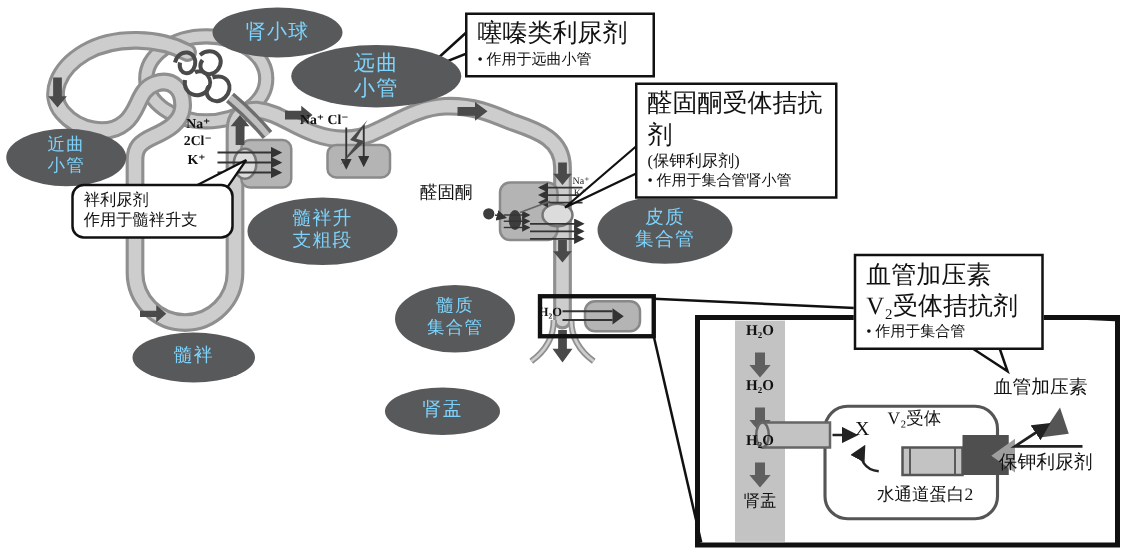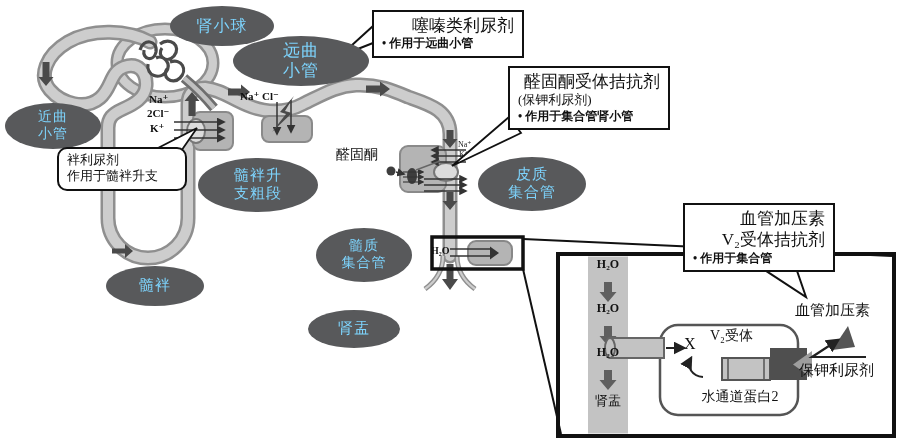--- a/index.html
+++ b/index.html
@@ -4,23 +4,23 @@
 <style>
   html,body{margin:0;padding:0;background:#fff;}
   #canvas{position:relative;width:900px;height:442px;background:#fff;overflow:hidden;
           font-family:"Liberation Serif","DejaVu Serif",serif;}
   #diagram{position:absolute;left:0;top:0;z-index:1;}
   .layer{position:absolute;left:0;top:0;width:900px;height:442px;z-index:2;pointer-events:none;}
   .region{position:absolute;background:#58595b;color:#7dd3fc;border-radius:50%;
           display:flex;align-items:center;justify-content:center;text-align:center;
           white-space:pre-line;line-height:1.18;letter-spacing:1px;}
   .callout{position:absolute;background:#fff;border:2.5px solid #111;padding:3px 8px 4px 8px;color:#111;}
-  .callout .t{font-size:17px;line-height:1.25;text-align:right;}
+  .callout .t{font-size:20px;line-height:1.25;}
   .callout .s{font-size:13px;line-height:1.25;}
-  .callout .b{font-size:12px;line-height:1.3;font-weight:bold;}
+  .callout .b{font-size:12px;line-height:1.3;}
   .lbl{position:absolute;color:#111;line-height:1.1;}
   .ion{font-weight:bold;font-size:11px;}
   .tiny{font-size:8px;color:#222;}
   .strip-lbl{width:40px;text-align:center;font-weight:bold;font-size:12px;}
 </style>
 </head>
 <body>
 
 <div id="canvas">
 

